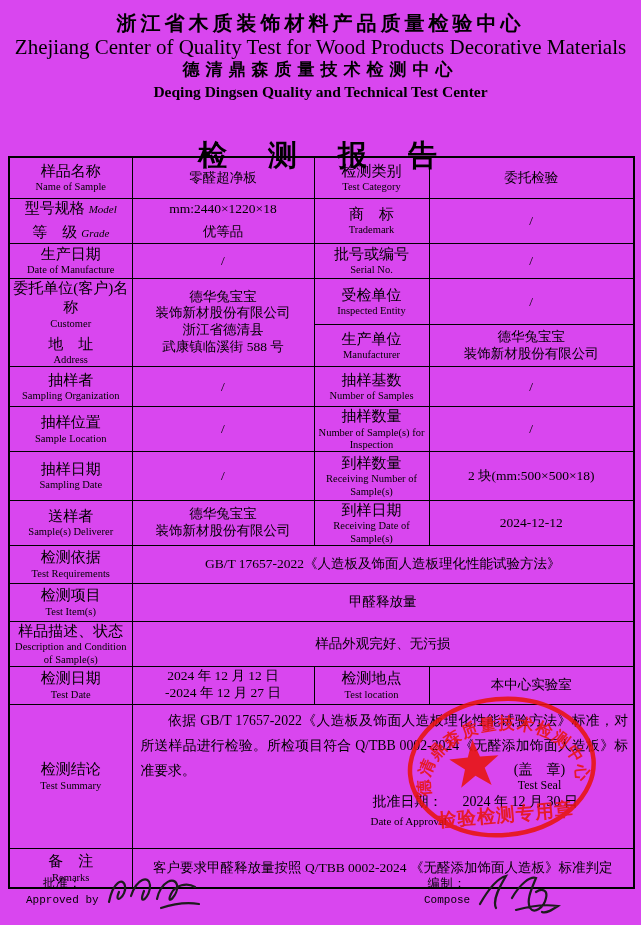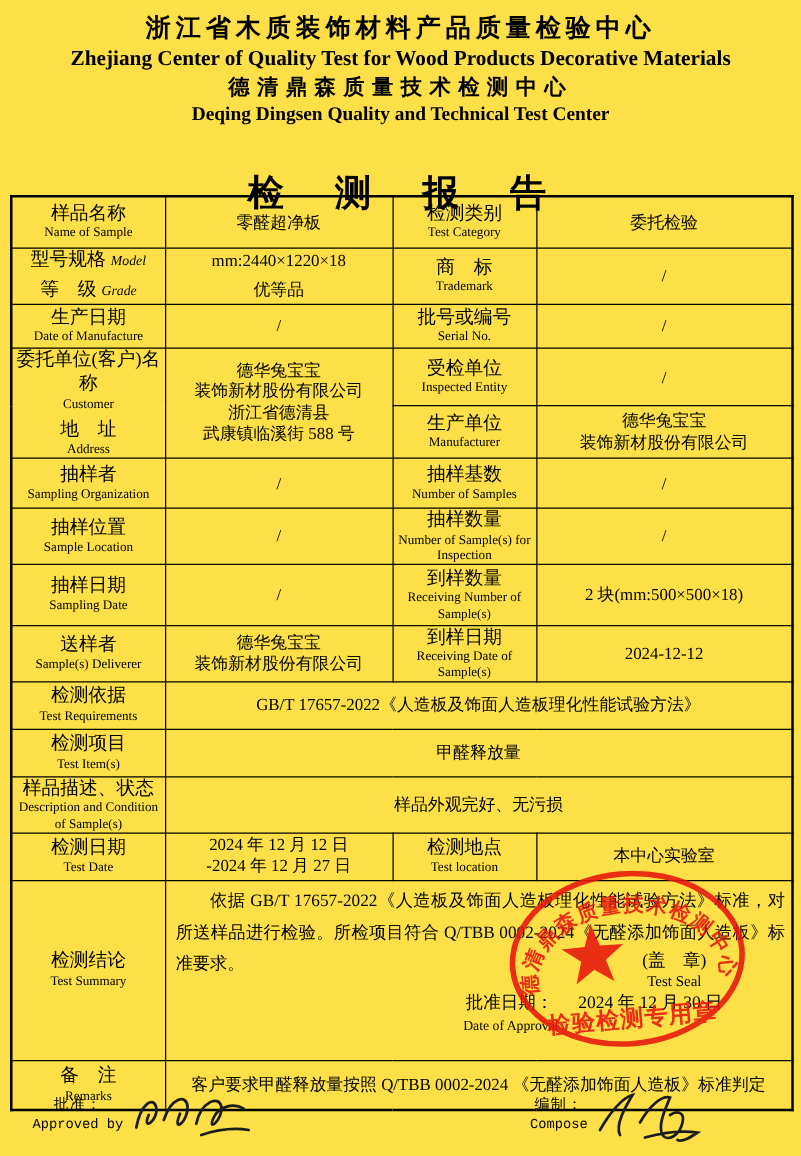--- a/index.html
+++ b/index.html
@@ -1,22 +1,22 @@
 <!DOCTYPE html>
 <html><head>
 <meta charset="utf-8">
 <style>
   html,body{margin:0;padding:0;background:#ffffff;}
-  #page{position:relative;width:641px;height:925px;background:#fde047;color:#000;
+  #page{position:relative;width:641px;height:925px;background:#d946ef;color:#000;
         font-family:"Liberation Serif","DejaVu Serif",serif;overflow:hidden;}
 
   
   .hdr{position:absolute;top:10px;left:0;width:641px;text-align:center;}
   .h-org-cn{font-size:20px;font-weight:bold;letter-spacing:4px;line-height:26px;}
-  .h-org-en{font-size:17px;font-weight:bold;line-height:22px;}
+  .h-org-en{font-size:21px;font-weight:normal;line-height:22px;}
   .h-ctr-cn{font-size:17px;font-weight:bold;letter-spacing:6px;line-height:23px;}
   .h-ctr-en{font-size:15.5px;font-weight:bold;line-height:21px;}
   .h-title-cn{font-size:29px;font-weight:bold;letter-spacing:6px;line-height:34px;margin-top:36px;}
   .h-title-en{font-size:17px;font-weight:bold;letter-spacing:1px;line-height:20px;}
 
   
   table.rpt{position:absolute;top:156px;left:8px;width:625px;border-collapse:collapse;
             table-layout:fixed;border:2px solid #000;}
   table.rpt td{border:1px solid #000;text-align:center;vertical-align:middle;padding:0 2px;overflow:hidden;}
   td.b2{border-bottom:2px solid #000;}

